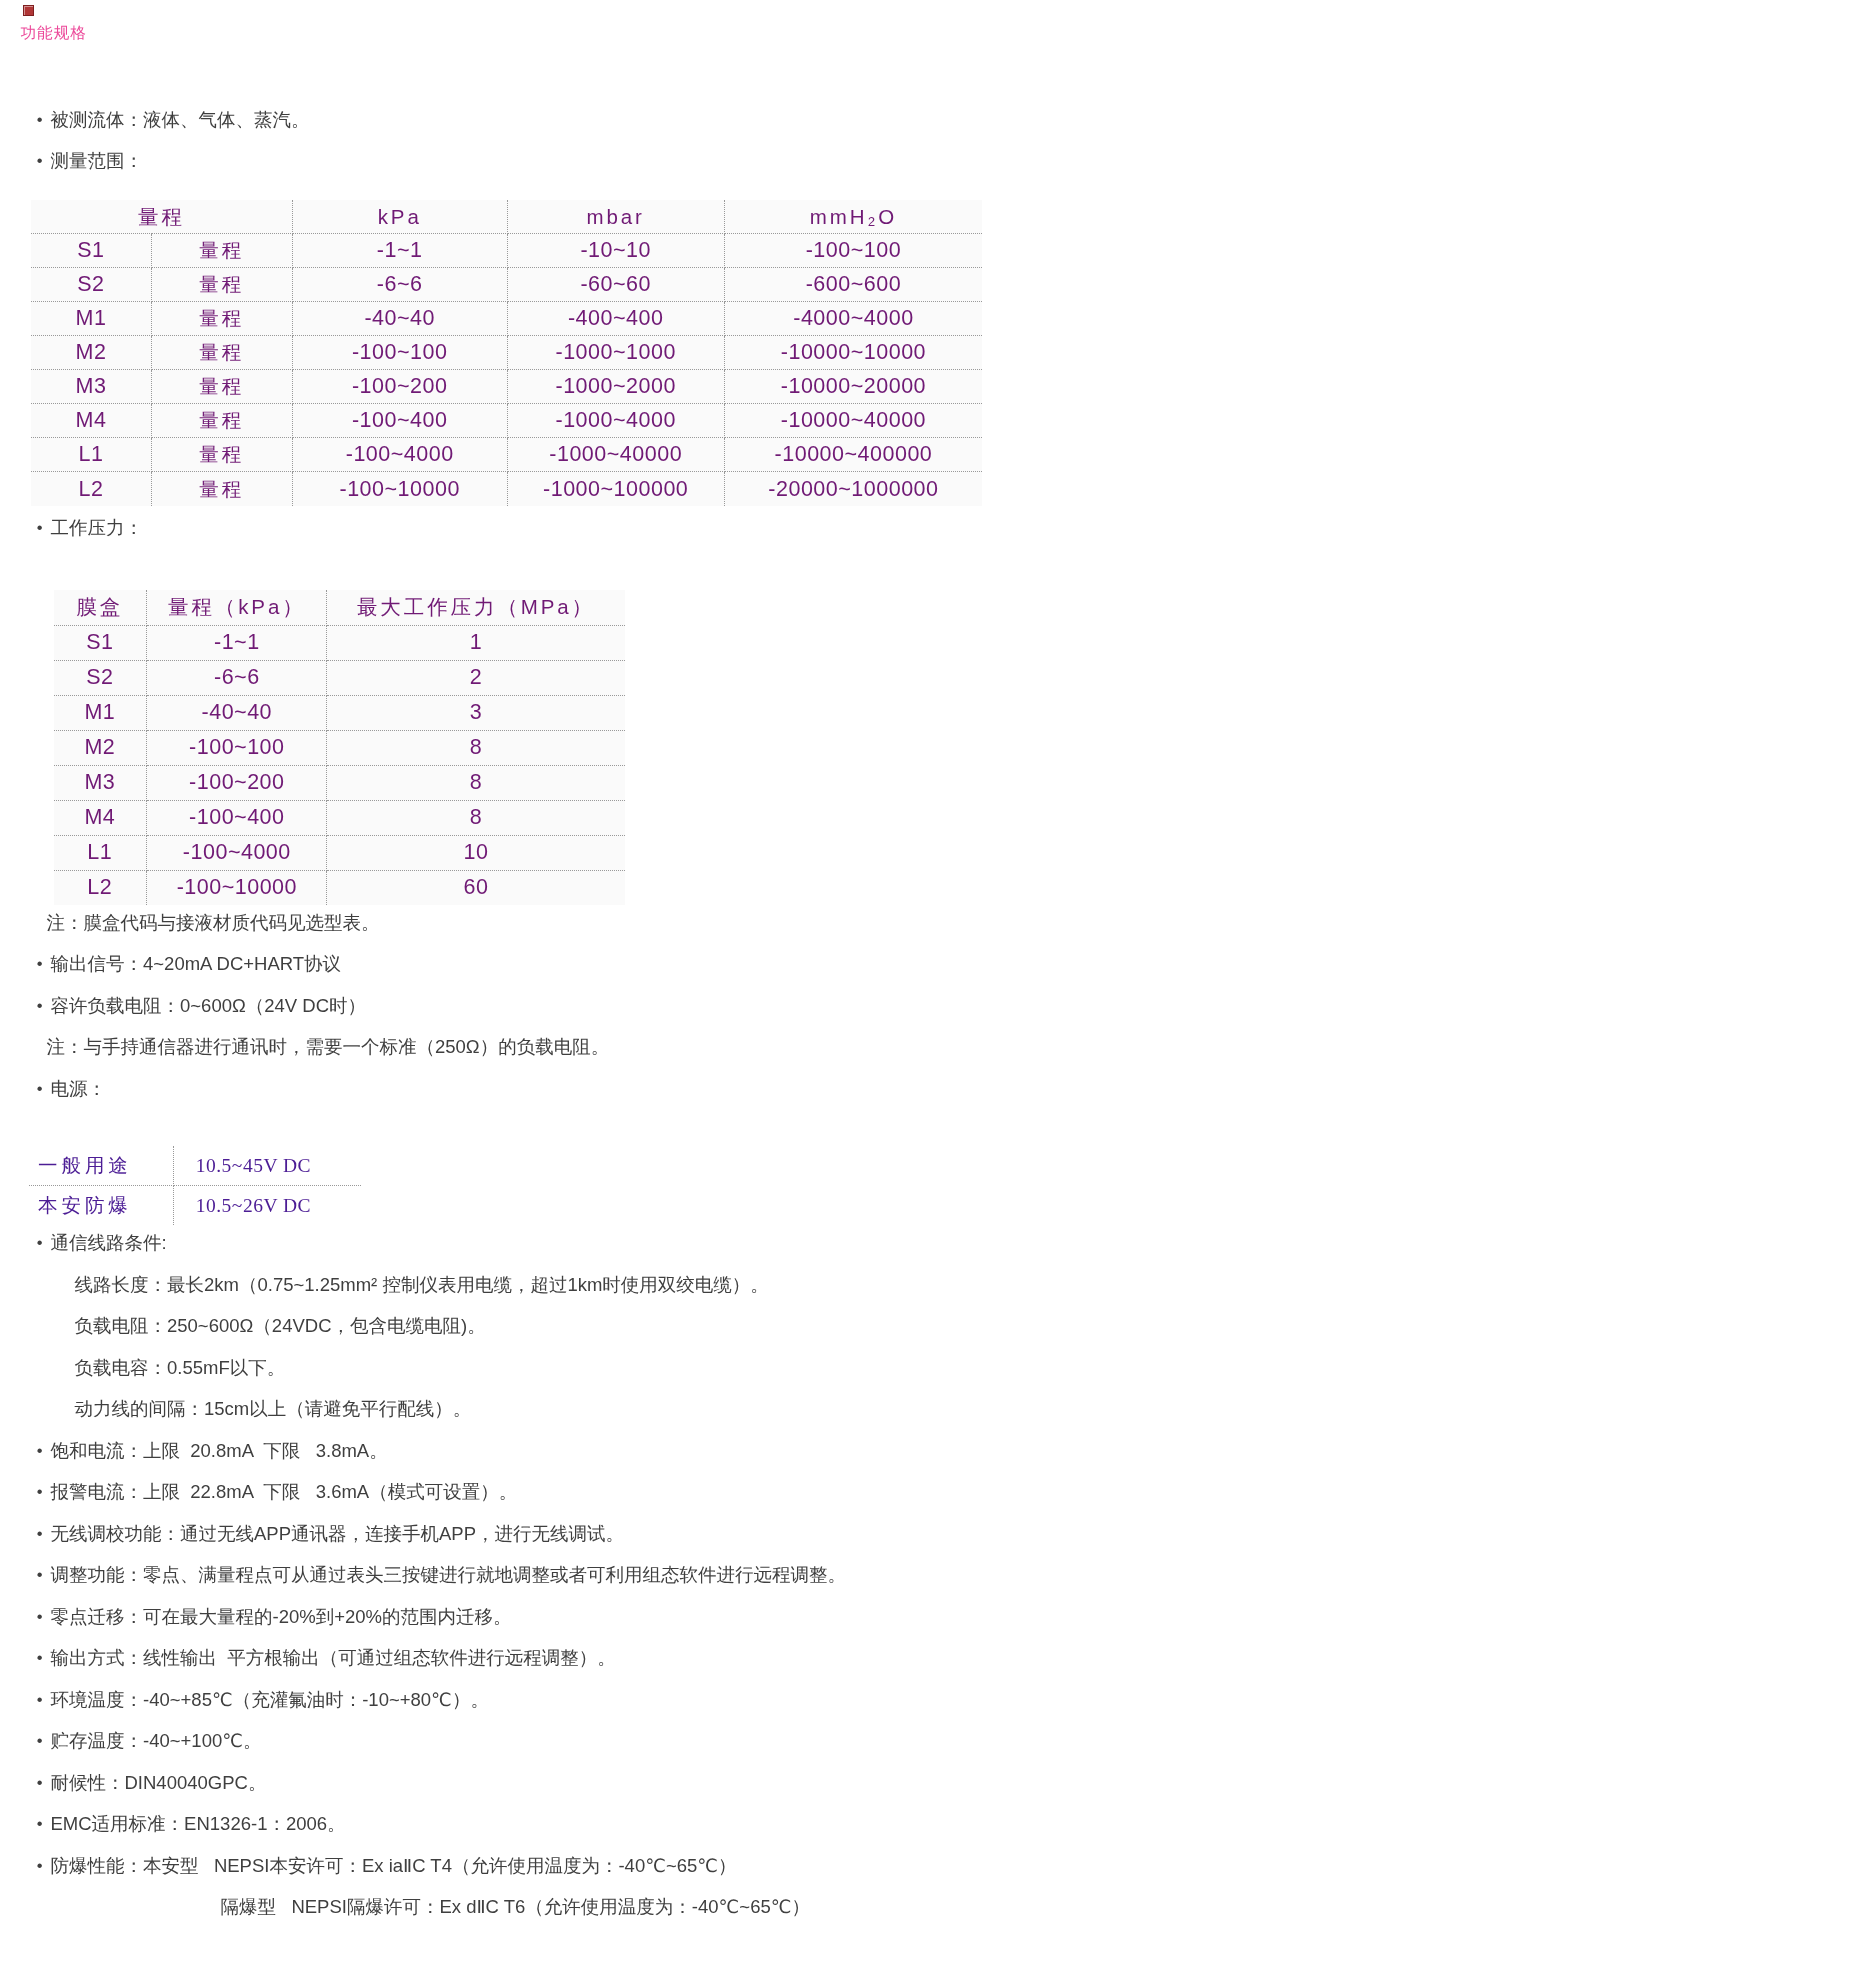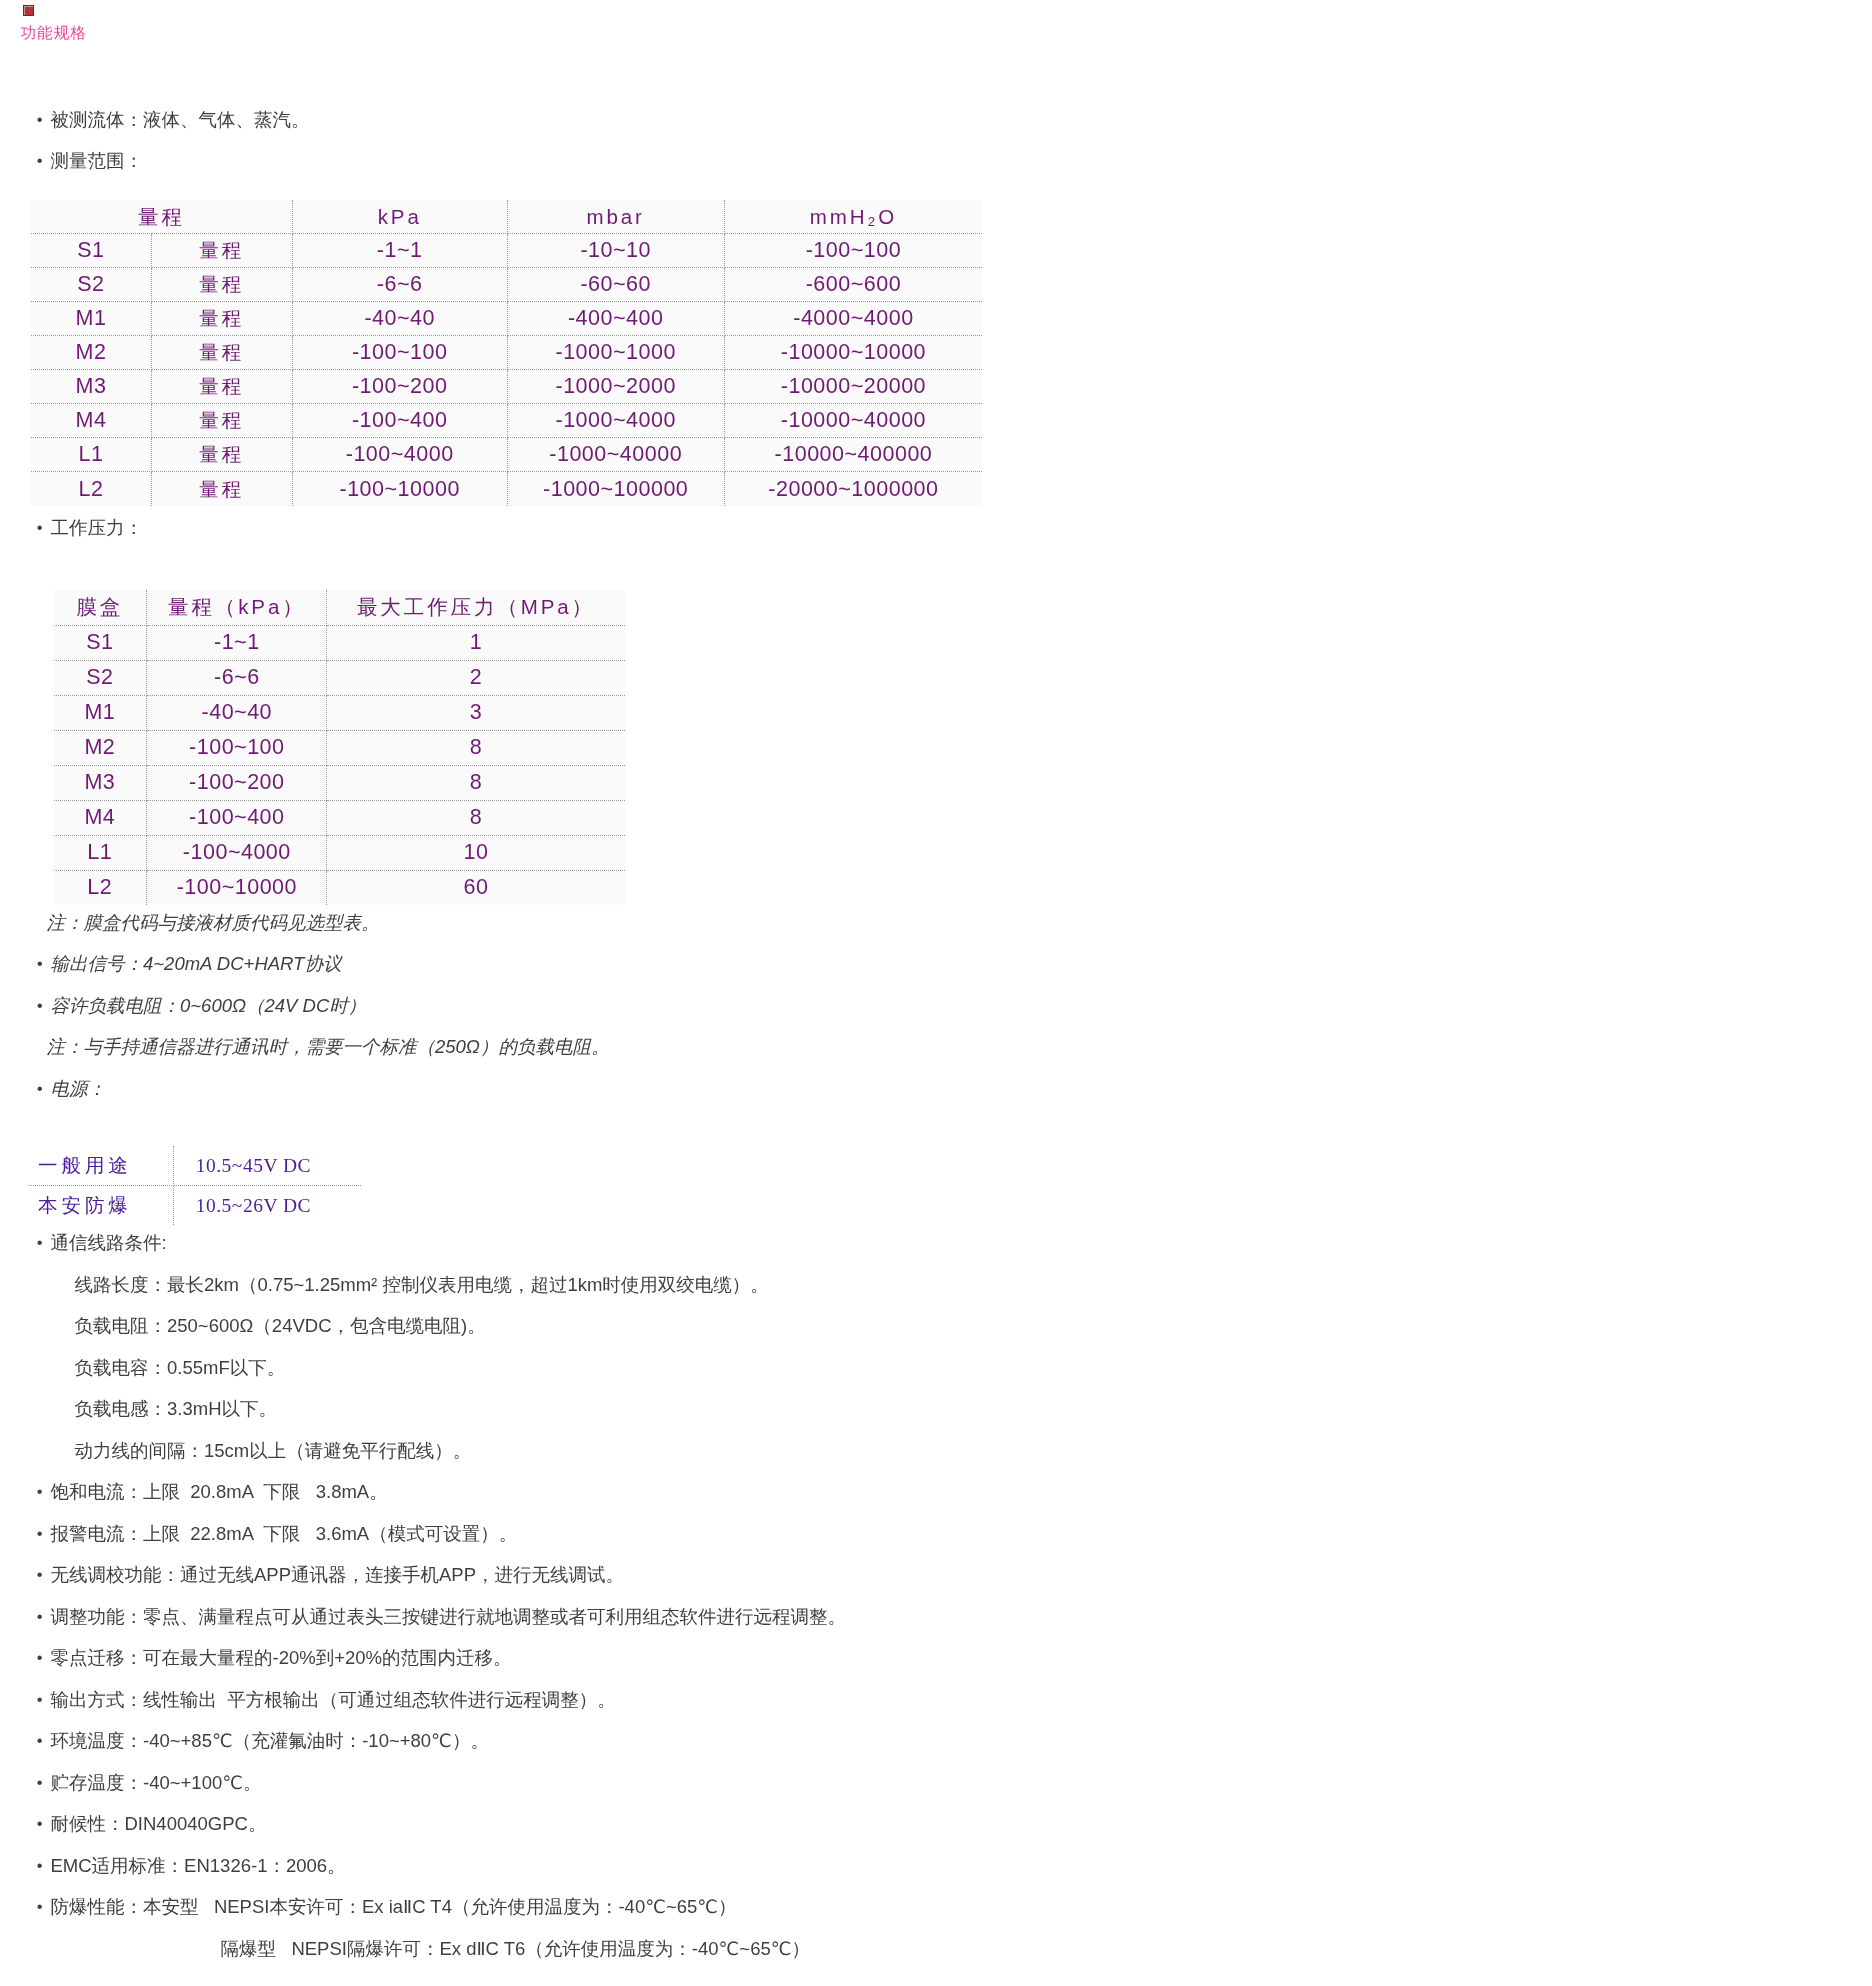--- a/index.html
+++ b/index.html
@@ -29,21 +29,21 @@
   }
   .line .txt{white-space:pre;}
   .line.bullet::before{
     content:"•";position:absolute;left:-13.7px;top:0;font-size:16.6px;color:#3f3f3f;
   }
   .line.note{margin-left:26px;}
   .line.sub{margin-left:54px;}
   .line.indent{margin-left:200px;}
   .intro{margin-top:68px;}
   .wp-line{margin-top:11.7px;}
-  .mid{margin-top:7.8px;font-style:italic;}
+  .mid{margin-top:7.8px;}
   .specs{margin-top:7.8px;}
   
   table.t{
     border-collapse:collapse;table-layout:fixed;
     font-family:Liberation Sans, sans-serif;
     color:#701a75;text-align:center;background:#fafafa;
   }
   table.t th,table.t td{
     border:1px dotted #999;padding:0;font-weight:normal;overflow:hidden;
   }
@@ -241,21 +241,20 @@
           <td>10.5~26V DC</td>
         </tr>
       </tbody>
   </table>
 
   <div class="lines specs">
       <div class="line bullet"><span class="txt">通信线路条件:</span></div>
       <div class="line sub"><span class="txt">线路长度：最长2km（0.75~1.25mm² 控制仪表用电缆，超过1km时使用双绞电缆）。</span></div>
       <div class="line sub"><span class="txt">负载电阻：250~600Ω（24VDC，包含电缆电阻)。</span></div>
       <div class="line sub"><span class="txt">负载电容：0.55mF以下。</span></div>
-      <div class="line sub"><span class="txt">负载电感：3.3mH以下。</span></div>
       <div class="line sub"><span class="txt">动力线的间隔：15cm以上（请避免平行配线）。</span></div>
       <div class="line bullet"><span class="txt">饱和电流：上限  20.8mA  下限   3.8mA。</span></div>
       <div class="line bullet"><span class="txt">报警电流：上限  22.8mA  下限   3.6mA（模式可设置）。</span></div>
       <div class="line bullet"><span class="txt">无线调校功能：通过无线APP通讯器，连接手机APP，进行无线调试。</span></div>
       <div class="line bullet"><span class="txt">调整功能：零点、满量程点可从通过表头三按键进行就地调整或者可利用组态软件进行远程调整。</span></div>
       <div class="line bullet"><span class="txt">零点迁移：可在最大量程的-20%到+20%的范围内迁移。</span></div>
       <div class="line bullet"><span class="txt">输出方式：线性输出  平方根输出（可通过组态软件进行远程调整）。</span></div>
       <div class="line bullet"><span class="txt">环境温度：-40~+85℃（充灌氟油时：-10~+80℃）。</span></div>
       <div class="line bullet"><span class="txt">贮存温度：-40~+100℃。</span></div>
       <div class="line bullet"><span class="txt">耐候性：DIN40040GPC。</span></div>

